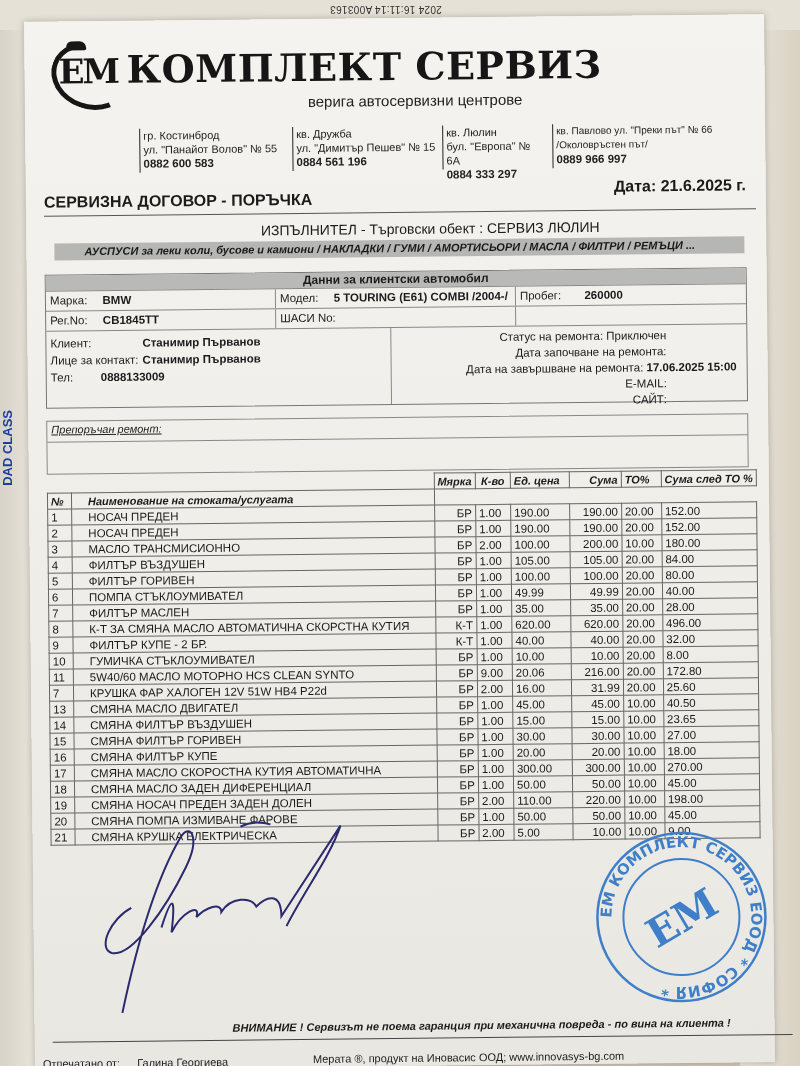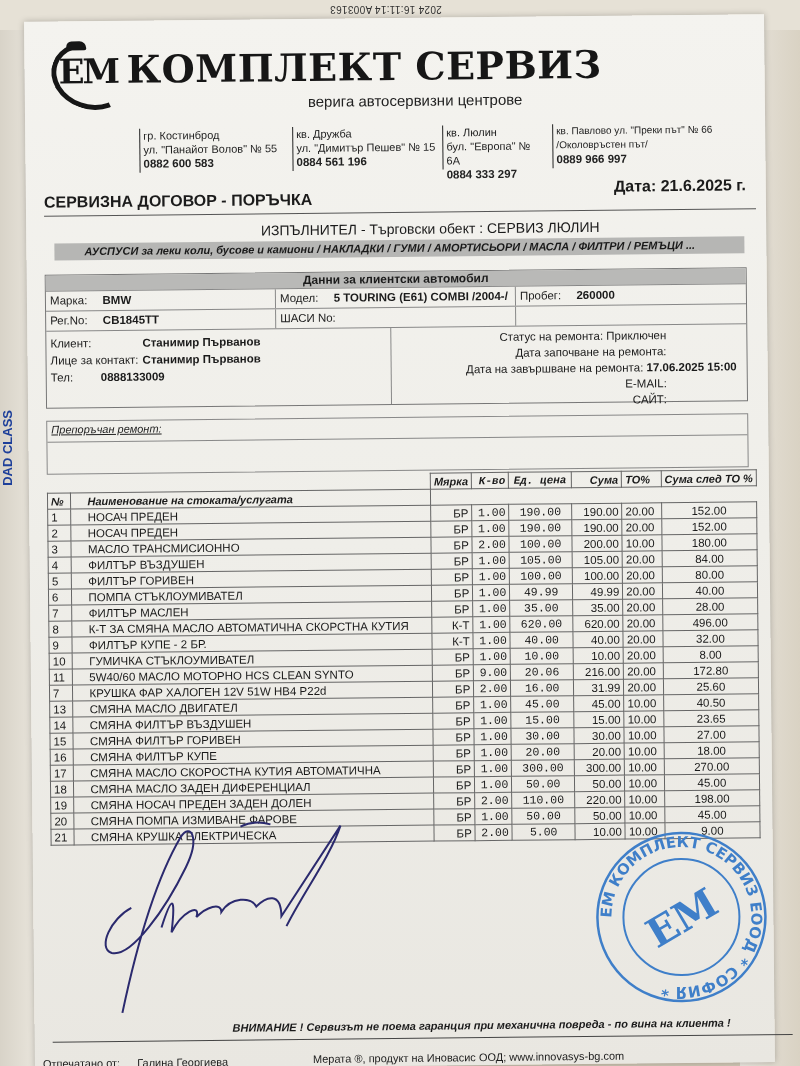--- a/index.html
+++ b/index.html
@@ -109,25 +109,25 @@
   
   table.items {
     margin-top: 2px; border-collapse: collapse; width: 710px; font-size: 11.5px;
   }
   table.items td, table.items th { border: 1px solid #666; height: 15px; padding: 0 3px; white-space: nowrap; }
   table.items th { font-style: italic; font-weight: bold; font-size: 11px; }
   table.items .blank { border: none; }
   table.items .num { text-align: left; width: 22px; }
   table.items .name { width: 370px; padding-left: 16px; }
   table.items .unit { text-align: right; width: 34px; }
-  table.items .qty { text-align: right; width: 34px; font-family: Liberation Mono, monospace; }
-  table.items .price { text-align: center; width: 60px; font-family: Liberation Mono, monospace; }
+  table.items .qty { width: 34px; }
+  table.items .price { text-align: left; width: 60px; }
   table.items .sum { text-align: right; width: 56px; }
   table.items .disc { text-align: left; width: 38px; }
-  table.items .after { text-align: center; width: 70px; }
+  table.items .after { text-align: left; width: 70px; }
   table.items tr.hdr2 th { text-align: left; }
 
   
   .signature { position: absolute; left: 40px; top: 785px; width: 280px; height: 200px; }
   .stamp { position: absolute; left: 530px; top: 800px; width: 200px; height: 180px; }
 
   .warning {
     position: absolute; left: 180px; top: 990px; font-size: 11px; font-style: italic; font-weight: bold;
   }
   .footer-line { position: absolute; left: 0; top: 1008px; width: 740px; border-top: 1px solid #444; }
@@ -193,21 +193,21 @@
         <div class="vcell" style="width:230px">
           <span class="lbl">Марка:</span>
           <span class="val">BMW</span>
         </div>
         <div class="vcell" style="width:240px">
           <span class="lbl">Модел:</span>
           <span class="val">5 TOURING (E61) COMBI /2004-/</span>
         </div>
         <div class="vcell" style="flex:1">
           <span class="lbl">Пробег:</span>
-          <span class="val" style="margin-left:12px">260000</span>
+          <span class="val" style="margin-left:20px">260000</span>
         </div>
       </div>
       <div class="vrow">
         <div class="vcell" style="width:230px">
           <span class="lbl">Рег.No:</span>
           <span class="val">CB1845TT</span>
         </div>
         <div class="vcell" style="width:240px">
           <span class="lbl">ШАСИ No:</span>
           <span class="val"></span>

